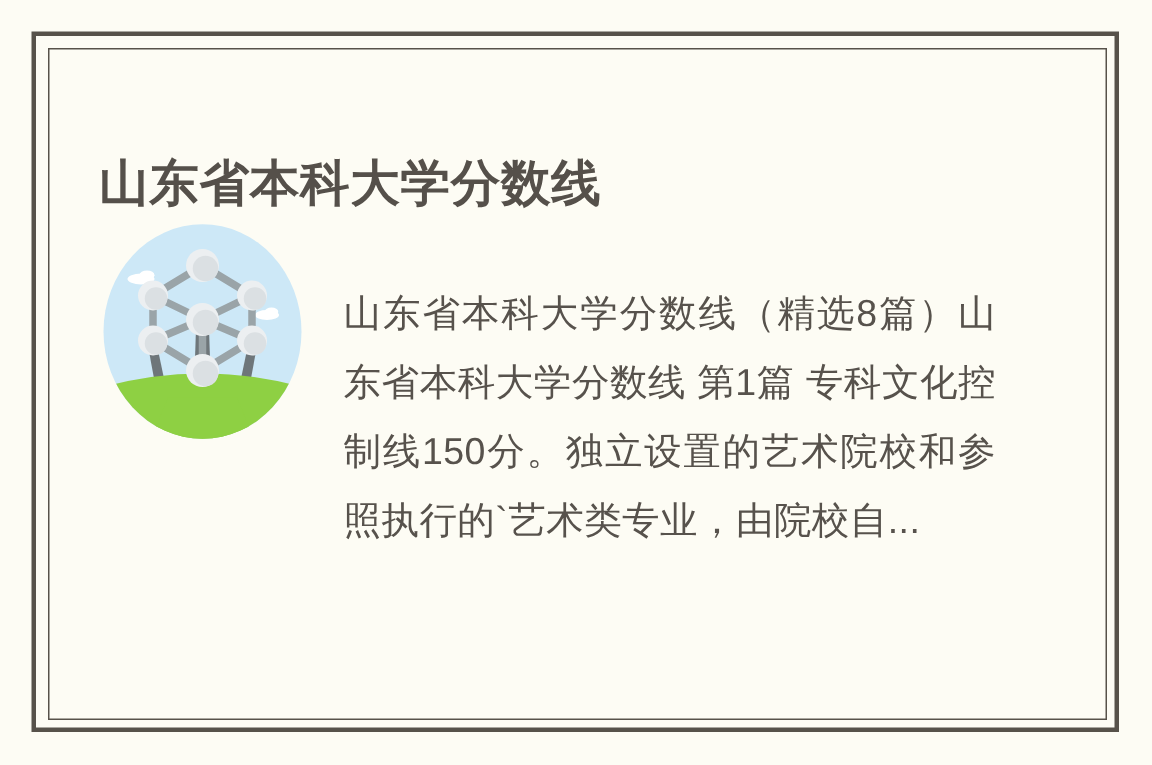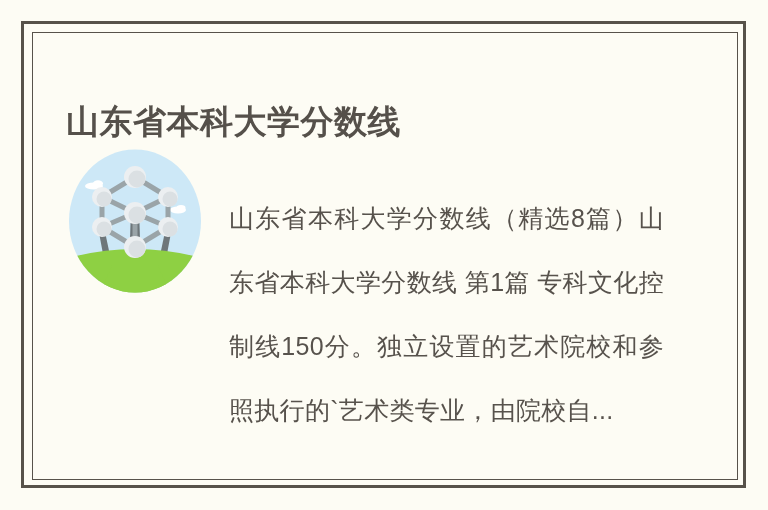--- a/index.html
+++ b/index.html
@@ -81,21 +81,21 @@
     height: 144px;
   }
 
   
   .excerpt {
     position: absolute;
     left: 196px;
     top: 128px;
     width: 435px;
     font-size: 25px;
-    line-height: 64px;
+    line-height: 46px;
     color: #57524c;
     letter-spacing: 0.3px;
     text-align: justify;
     text-justify: inter-character;
     word-break: break-all;
   }
 </style>
 </head>
 <body>
 

